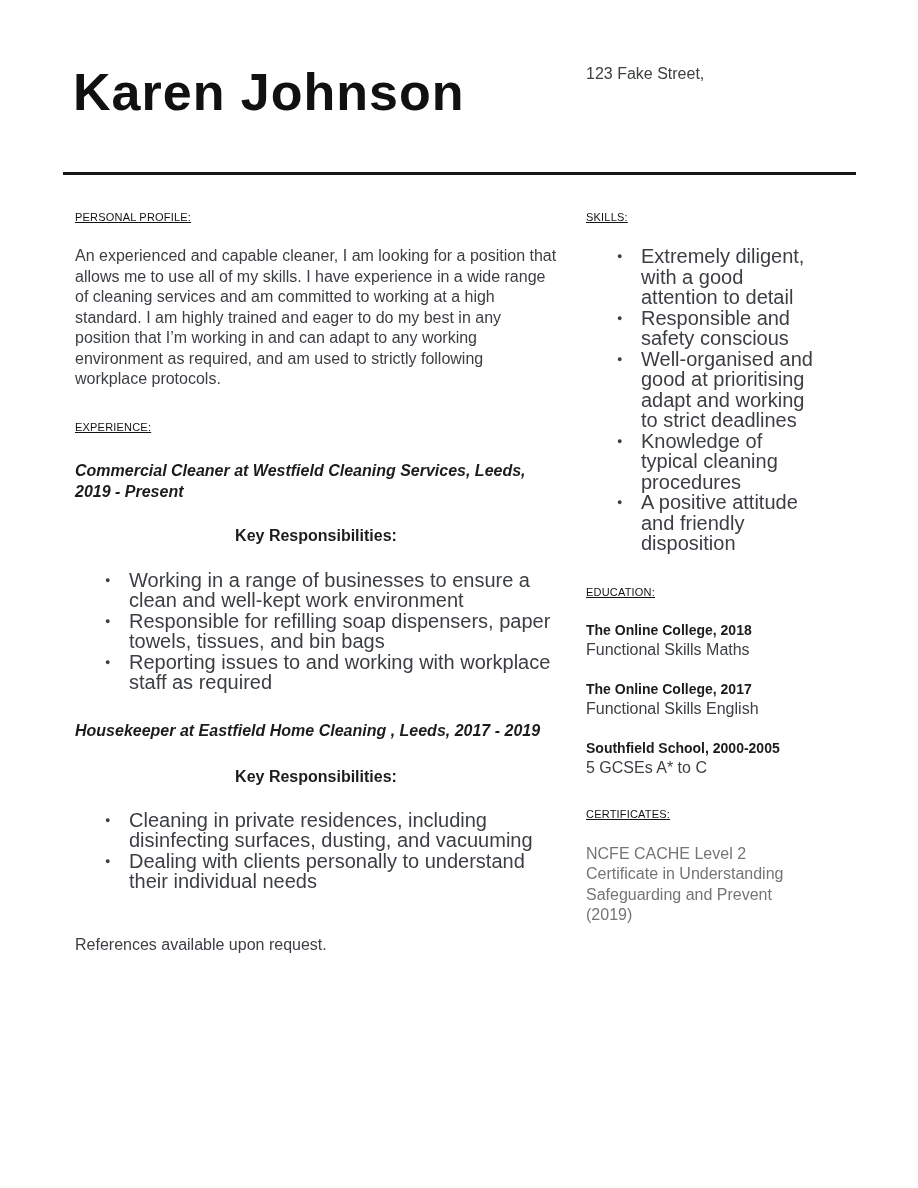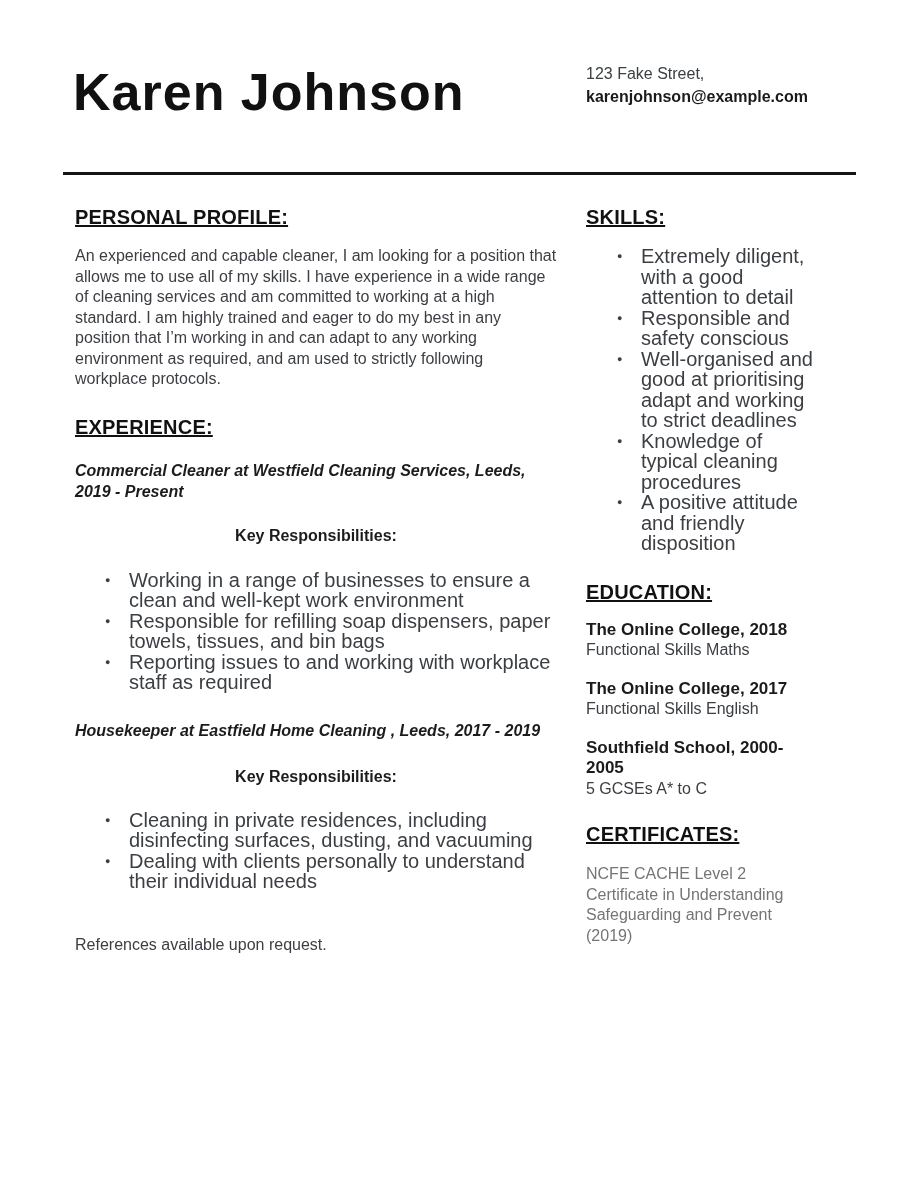--- a/index.html
+++ b/index.html
@@ -53,22 +53,22 @@
     width: 482px;
   }
   .col-right {
     position: absolute;
     left: 586px;
     top: 207px;
     width: 228px;
   }
   
   .section-heading {
-    font-size: 20px;
-    font-weight: bold;
+    font-size: 11px;
+    font-weight: normal;
     text-decoration: underline;
     color: #111111;
     line-height: 20px;
     letter-spacing: 0.2px;
   }
   .body-text {
     font-size: 16px;
     line-height: 20.5px;
     color: #3b3e42;
   }
@@ -108,21 +108,21 @@
     font-size: 20px;
     line-height: 20.5px;
     color: #3b3e42;
   }
   .references { margin-top: 43px; }
   
   .skills-list { margin-top: 19px; }
   .h-education { margin-top: 28px; }
   .edu-entry { margin-top: 18px; }
   .edu-school {
-    font-size: 17px;
+    font-size: 14px;
     font-weight: bold;
     line-height: 20.5px;
     color: #1b1b1b;
   }
   .edu-detail {
     font-size: 16px;
     line-height: 20.5px;
     color: #3b3e42;
   }
   .h-certificates { margin-top: 25px; }
@@ -134,21 +134,20 @@
   }
 </style>
 </head>
 <body>
 
 <div class="page">
 
   <div class="name">Karen Johnson</div>
   <div class="contact">
     <div class="contact-line">123 Fake Street,</div>
-    <div class="contact-line strong">karenjohnson@example.com</div>
   </div>
   <div class="divider"></div>
 
   <div class="col-left">
 
     <div class="section-heading">PERSONAL PROFILE:</div>
     <div class="body-text profile-text">An experienced and capable cleaner, I am looking for a position that allows me to use all of my skills. I have experience in a wide range of cleaning services and am committed to working at a high standard. I am highly trained and eager to do my best in any position that I’m working in and can adapt to any working environment as required, and am used to strictly following workplace protocols.</div>
 
     <div class="section-heading h-experience">EXPERIENCE:</div>
 

